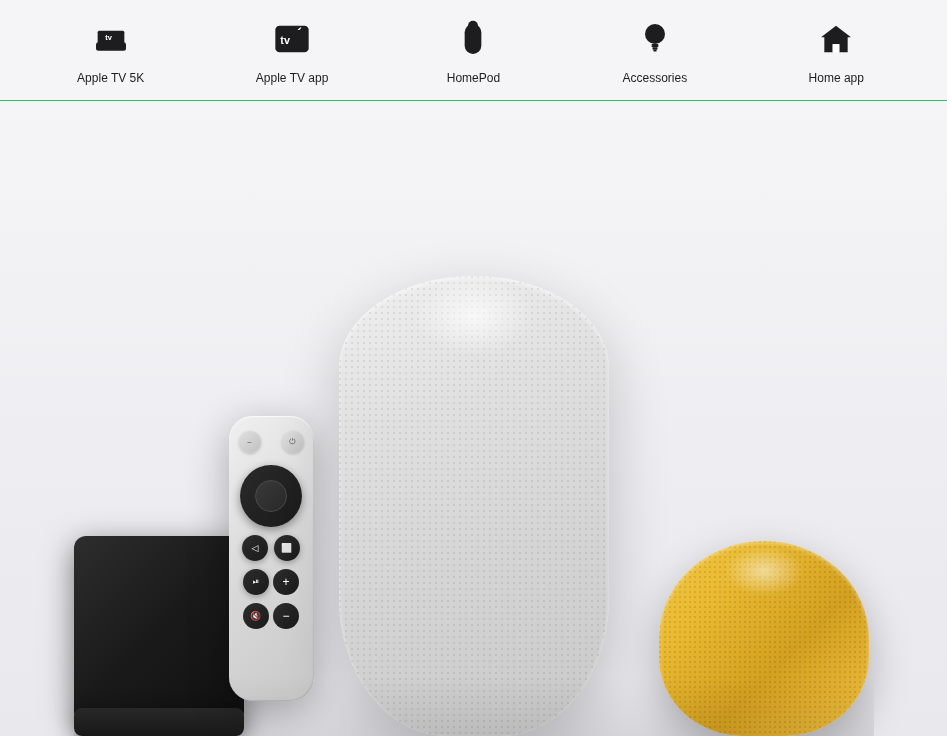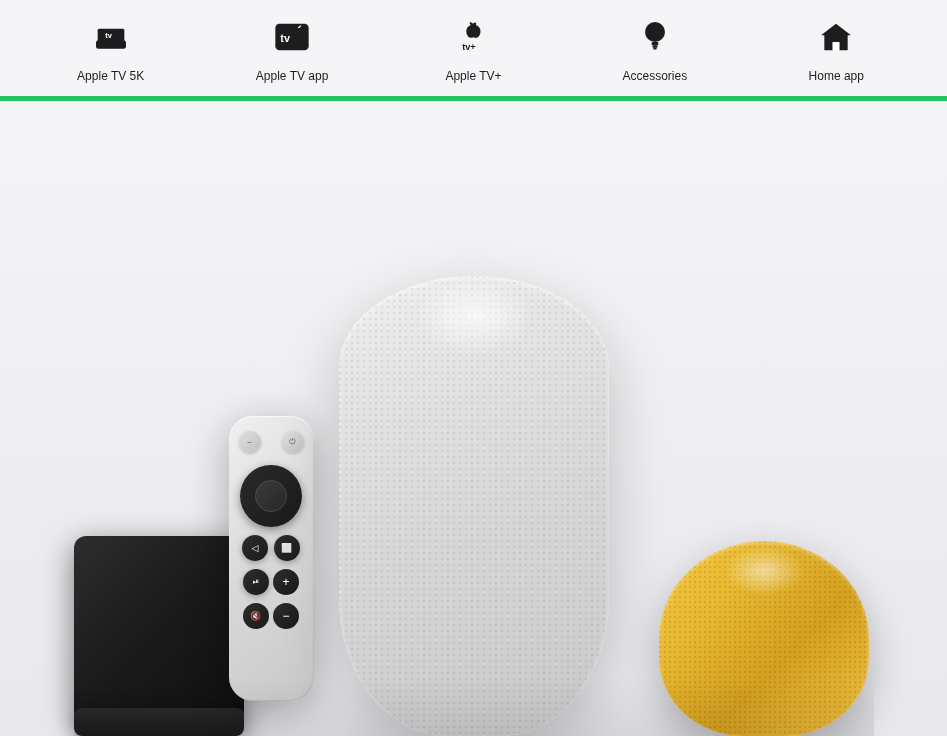--- a/index.html
+++ b/index.html
@@ -12,21 +12,21 @@
       overflow: hidden;
     }
 
     
     .nav-bar {
       display: flex;
       justify-content: space-around;
       align-items: center;
       background: #f5f5f7;
       padding: 10px 20px;
-      border-bottom: 5px solid #22c55e;
+      border-bottom: 1px solid #22c55e;
       height: 101px;
     }
 
     .nav-item {
       display: flex;
       flex-direction: column;
       align-items: center;
       cursor: pointer;
       gap: 8px;
       min-width: 90px;
@@ -368,31 +368,31 @@
       <svg class="icon-svg" viewBox="0 0 48 48" fill="none" xmlns="http://www.w3.org/2000/svg">
         <rect x="4" y="8" width="40" height="32" rx="5" fill="#1d1d1f"></rect>
         <text x="10" y="30" font-size="13" fill="white" font-family="sans-serif" font-weight="bold">tv</text>
 
         <path d="M32 12 C33 10, 35 10, 35 10 C35 10, 35 12, 33 13 C31 14, 30 12, 32 12Z" fill="white"></path>
       </svg>
     </div>
     <span class="nav-label">Apple TV app</span>
   </div>
 
+
   <div class="nav-item">
     <div class="nav-icon">
       <svg class="icon-svg" viewBox="0 0 48 48" fill="none" xmlns="http://www.w3.org/2000/svg">
 
-        <path d="M24 8 C22 6, 20 6.5, 20 6.5 C20 8.5, 21.5 10, 21.5 10 C19 10.5, 16 13, 16 17 C16 22, 19 25, 22 25 C23.5 25, 24.5 24, 24.5 24 C24.5 24, 25.5 25, 27 25 C30 25, 33 22, 33 17 C33 13, 30 10.5, 27.5 10 C27.5 10, 28.5 8.5, 27.5 7 C26 6, 24 8, 24 8Z" fill="#1d1d1f"></path>
-        <text x="11" y="40" font-size="11" fill="#1d1d1f" font-family="sans-serif" font-weight="bold">tv+</text>
+        <rect x="14" y="6" width="20" height="36" rx="10" fill="#1d1d1f"></rect>
+        <circle cx="24" cy="8" r="6" fill="#1d1d1f"></circle>
       </svg>
     </div>
-    <span class="nav-label">Apple TV+</span>
-  </div>
-
+    <span class="nav-label">HomePod</span>
+  </div>
 
 
   <div class="nav-item">
     <div class="nav-icon">
       <svg class="icon-svg" viewBox="0 0 48 48" fill="none" xmlns="http://www.w3.org/2000/svg">
 
         <circle cx="24" cy="18" r="12" fill="#1d1d1f"></circle>
         <rect x="20" y="30" width="8" height="4" rx="1" fill="#1d1d1f"></rect>
         <rect x="21" y="34" width="6" height="3" rx="1" fill="#1d1d1f"></rect>
         <rect x="22" y="37" width="4" height="2" rx="1" fill="#1d1d1f"></rect>

